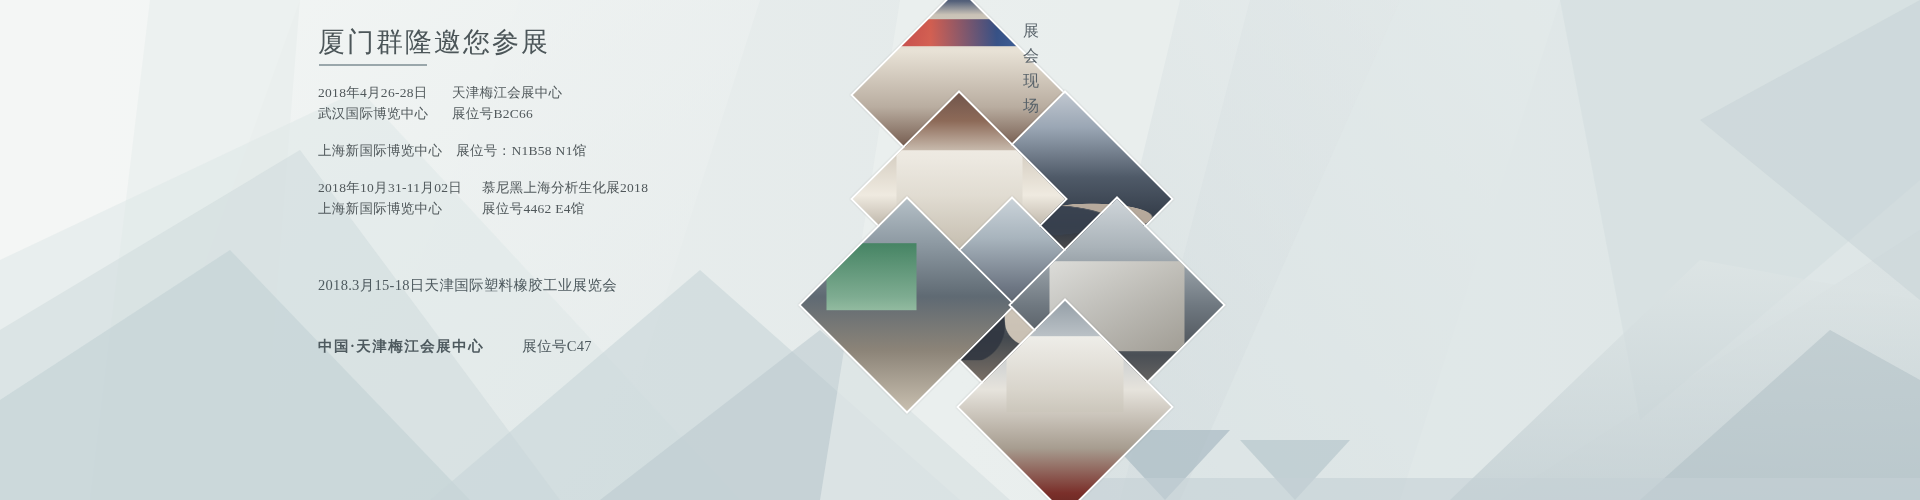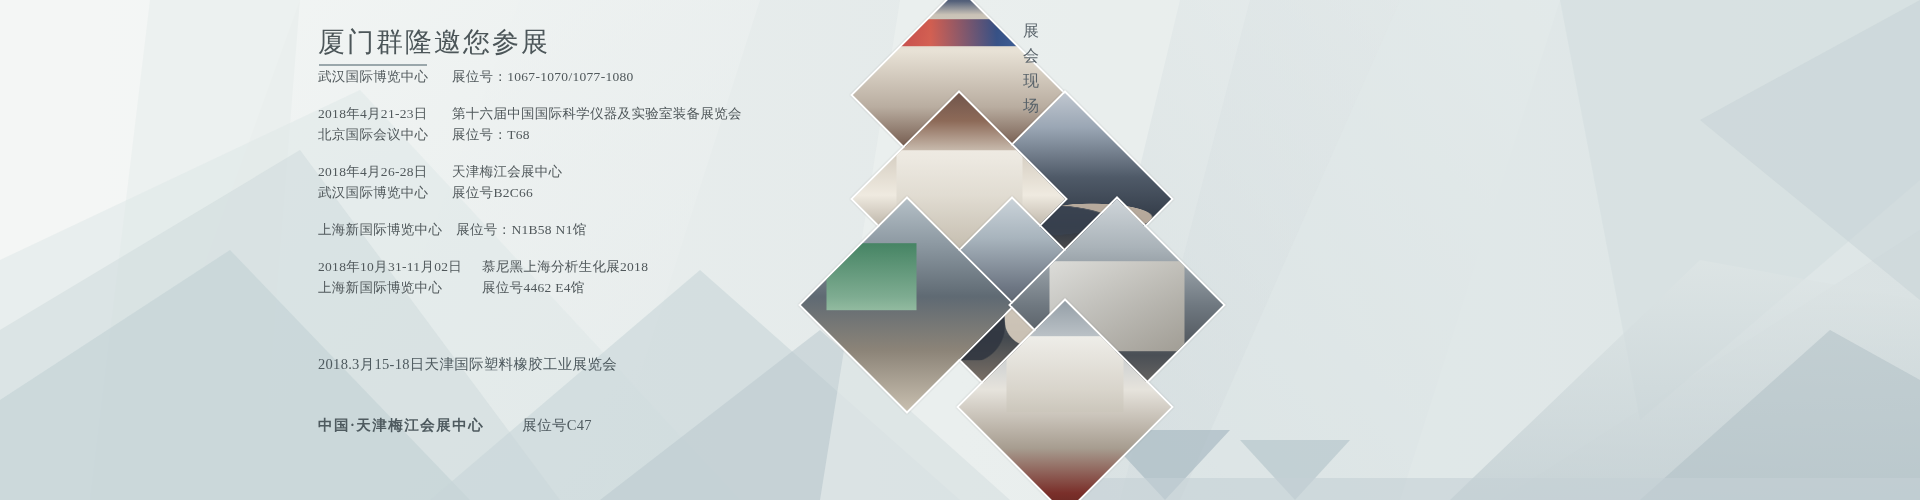--- a/index.html
+++ b/index.html
@@ -138,33 +138,22 @@
   </svg>
 
   <div id="content">
 
     <div id="page-title">厦门群隆邀您参展</div>
     <div id="title-rule"></div>
 
     <div id="events">
 
       <div class="event">
-        <span class="line l2">
-          <span class="col-a">武汉国际博览中心</span><span class="col-b">展位号：1067-1070/1077-1080</span>
-        </span>
-      </div>
-
-      <div class="event">
-        <span class="line l1">
-          <span class="col-a">2018年4月21-23日</span><span class="col-b">第十六届中国国际科学仪器及实验室装备展览会</span>
-        </span>
-        <span class="line l2">
-          <span class="col-a">北京国际会议中心</span><span class="col-b">展位号：T68</span>
-        </span>
-      </div>
+      </div>
+
 
       <div class="event">
         <span class="line l1">
           <span class="col-a">2018年4月26-28日</span><span class="col-b">天津梅江会展中心</span>
         </span>
         <span class="line l2">
           <span class="col-a">武汉国际博览中心</span><span class="col-b">展位号B2C66</span>
         </span>
       </div>
 

